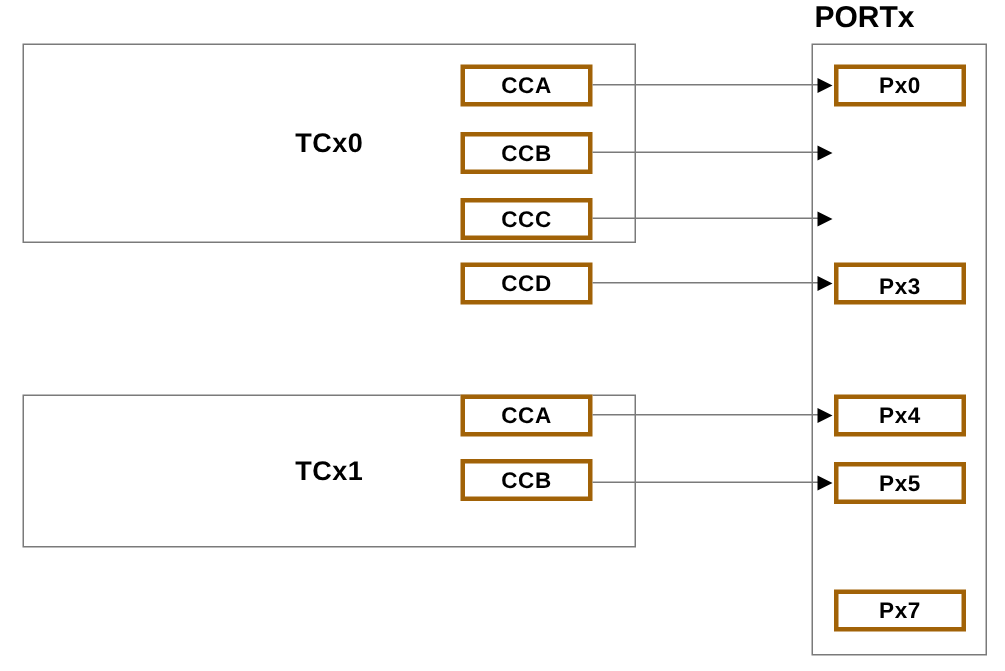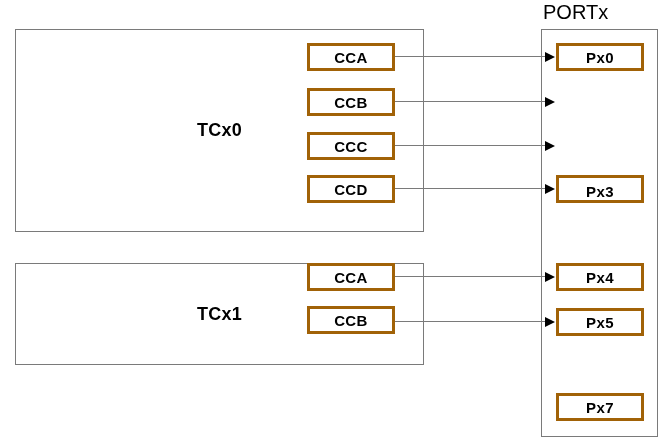--- a/index.html
+++ b/index.html
@@ -31,21 +31,21 @@
     letter-spacing: 0.3px;
     white-space: nowrap;
   }
   .port-heading {
     position: absolute;
     left: 543px;
     top: 0px;
     height: 24px;
     line-height: 24px;
     font-size: 20px;
-    font-weight: normal;
+    font-weight: bold;
     white-space: nowrap;
   }
   .small-box {
     position: absolute;
     box-sizing: border-box;
     width: 88px;
     height: 28px;
     border: 3px solid #a16207;
     background: #ffffff;
     display: flex;
@@ -84,21 +84,21 @@
     border-bottom: 5px solid transparent;
   }
 </style>
 </head>
 <body>
 
 <div class="canvas">
 
   <div class="port-heading">PORTx</div>
 
-  <div class="group-box" style="left:15px; top:29px; width:409px; height:203px;">
+  <div class="group-box" style="left:15px; top:29px; width:409px; height:133px;">
     <span class="group-label">TCx0</span>
   </div>
 
   <div class="group-box" style="left:15px; top:247px; width:409px; height:102px;margin-top:16px;">
     <span class="group-label">TCx1</span>
   </div>
 
   <div class="group-box" style="left:541px; top:29px; width:117px; height:408px;"></div>
 
   <div class="small-box cc-box" style="top:43px;">

